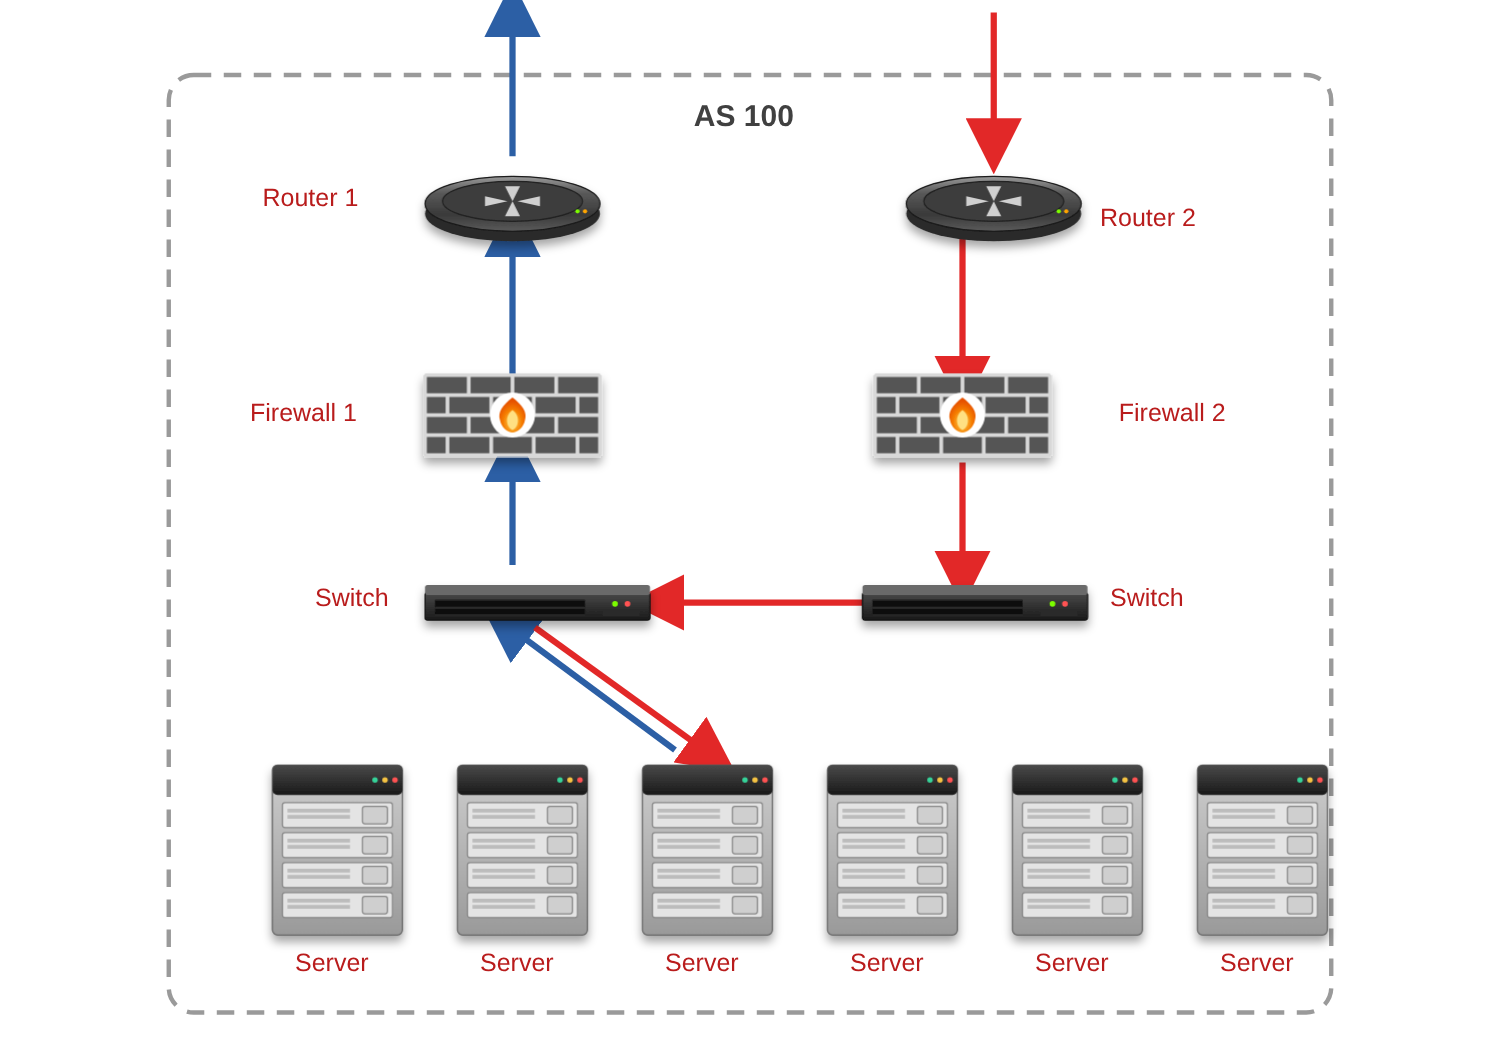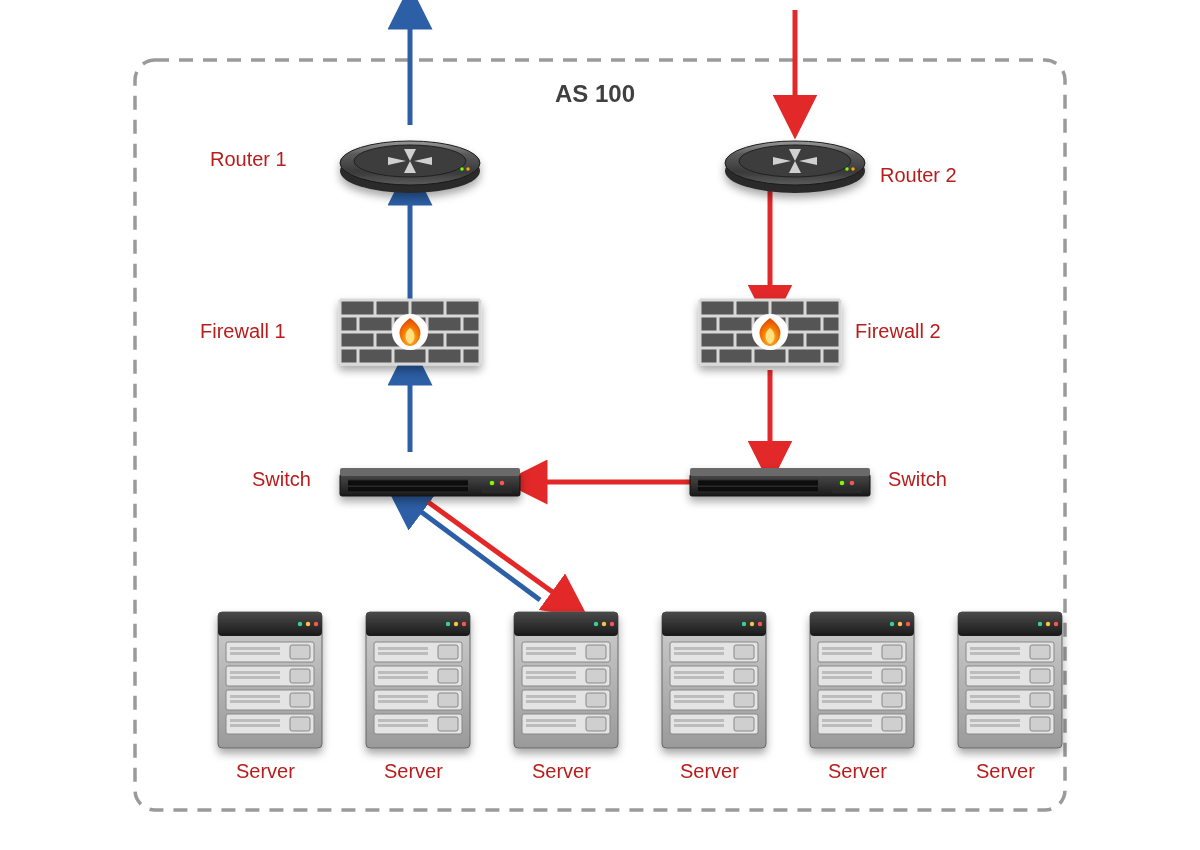--- a/index.html
+++ b/index.html
@@ -162,21 +162,21 @@
   <use href="#server" x="714" y="680"></use>
   <use href="#server" x="862" y="680"></use>
   <use href="#server" x="1010" y="680"></use>
 </g>
 </svg>
 
 <div class="label title" style="left:555px;top:80px">AS 100</div>
 <div class="label" style="left:210px;top:148px">Router 1</div>
 <div class="label" style="left:880px;top:164px">Router 2</div>
 <div class="label" style="left:200px;top:320px">Firewall 1</div>
-<div class="label" style="left:855px;top:320px">Firewall 2</div>
+<div class="label" style="left:895px;top:320px">Firewall 2</div>
 <div class="label" style="left:252px;top:468px">Switch</div>
 <div class="label" style="left:888px;top:468px">Switch</div>
 <div class="label" style="left:236px;top:760px">Server</div>
 <div class="label" style="left:384px;top:760px">Server</div>
 <div class="label" style="left:532px;top:760px">Server</div>
 <div class="label" style="left:680px;top:760px">Server</div>
 <div class="label" style="left:828px;top:760px">Server</div>
 <div class="label" style="left:976px;top:760px">Server</div>
 </div>
 

